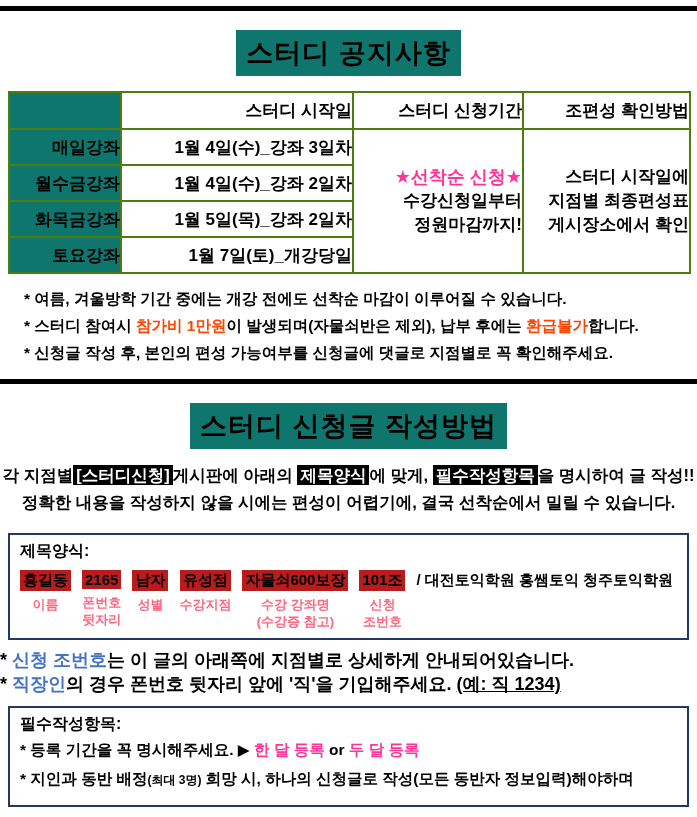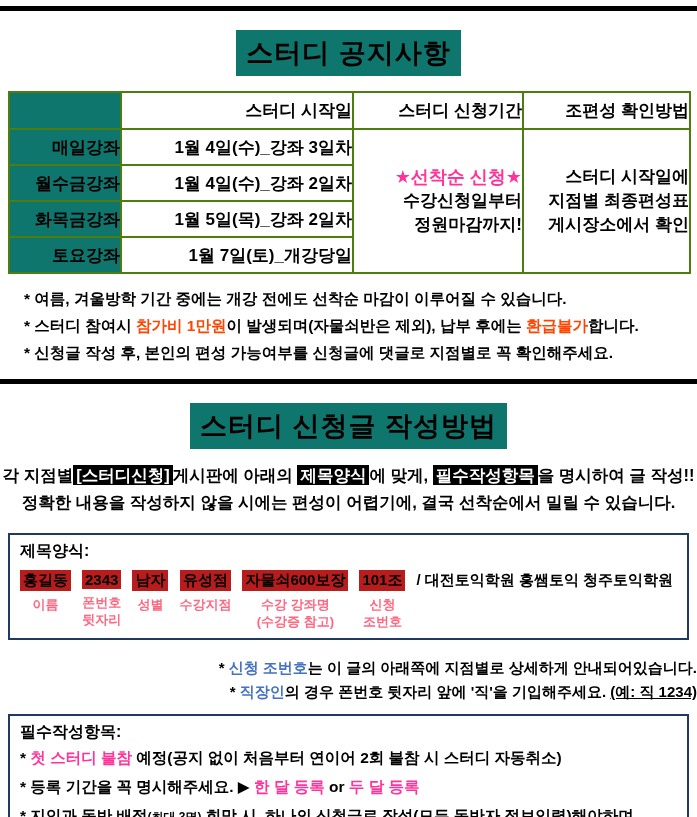--- a/index.html
+++ b/index.html
@@ -30,21 +30,21 @@
   .inv{background:#000;color:#fff;padding:1px 3px;}
   
   .box{margin-left:8px;width:657px;border:2px solid #1F3864;padding:6px 10px 8px 10px;}
   .box1{margin-top:17px;}
   .box-heading{font-size:16px;}
   .example-row{display:flex;align-items:flex-start;margin-top:8px;font-size:15px;}
   .fgroup{display:flex;flex-direction:column;align-items:center;margin-right:11px;}
   .fval{background:#b91c1c;padding:1px 3px;white-space:nowrap;}
   .flabel{color:#FF6680;font-size:13px;line-height:17px;margin-top:5px;text-align:center;white-space:nowrap;}
   .suffix{padding-top:1px;white-space:nowrap;}
-  .midnotes{text-align:right;font-size:15px;line-height:24px;margin-top:16px;}
+  .midnotes{text-align:left;font-size:18px;line-height:24px;margin-top:8px;}
   .blue{color:#4472C4;}
   .ul{text-decoration:underline;}
   .box2{margin-top:10px;padding-bottom:10px;}
   .req-item{font-size:15.5px;line-height:29px;}
   .small{font-size:12px;}
 </style>
 </head>
 <body>
 
 <div class="rule rule-top"></div>
@@ -114,21 +114,21 @@
 </div>
 
 <div class="box box1">
   <div class="box-heading">제목양식:</div>
   <div class="example-row">
     <div class="fgroup">
       <span class="fval">홍길동</span>
       <span class="flabel"><span>이름</span><br><span></span></span>
     </div>
     <div class="fgroup">
-      <span class="fval">2343</span>
+      <span class="fval">2165</span>
       <span class="flabel"><span>폰번호</span><br><span>뒷자리</span></span>
     </div>
     <div class="fgroup">
       <span class="fval">남자</span>
       <span class="flabel"><span>성별</span><br><span></span></span>
     </div>
     <div class="fgroup">
       <span class="fval">유성점</span>
       <span class="flabel"><span>수강지점</span><br><span></span></span>
     </div>
@@ -144,17 +144,16 @@
   </div>
 </div>
 
 <div class="midnotes">
   <div><span>* </span><span class="blue">신청 조번호</span><span>는 이 글의 아래쪽에 지점별로 상세하게 안내되어있습니다.</span></div>
   <div><span>* </span><span class="blue">직장인</span><span>의 경우 폰번호 뒷자리 앞에 '직'을 기입해주세요. </span><span class="ul">(예: 직 1234)</span></div>
 </div>
 
 <div class="box box2">
   <div class="box-heading">필수작성항목:</div>
-  <div class="req-item"><span>* </span><span class="pink">첫 스터디 불참</span><span> 예정(공지 없이 처음부터 연이어 2회 불참 시 스터디 자동취소)</span></div>
   <div class="req-item"><span>* 등록 기간을 꼭 명시해주세요. ▶ </span><span class="pink">한 달 등록</span><span> or </span><span class="pink">두 달 등록</span></div>
   <div class="req-item"><span>* 지인과 동반 배정</span><span class="small">(최대 3명)</span><span> 희망 시, 하나의 신청글로 작성(모든 동반자 정보입력)해야하며</span></div>
 
 </div>
 
 </body></html>

